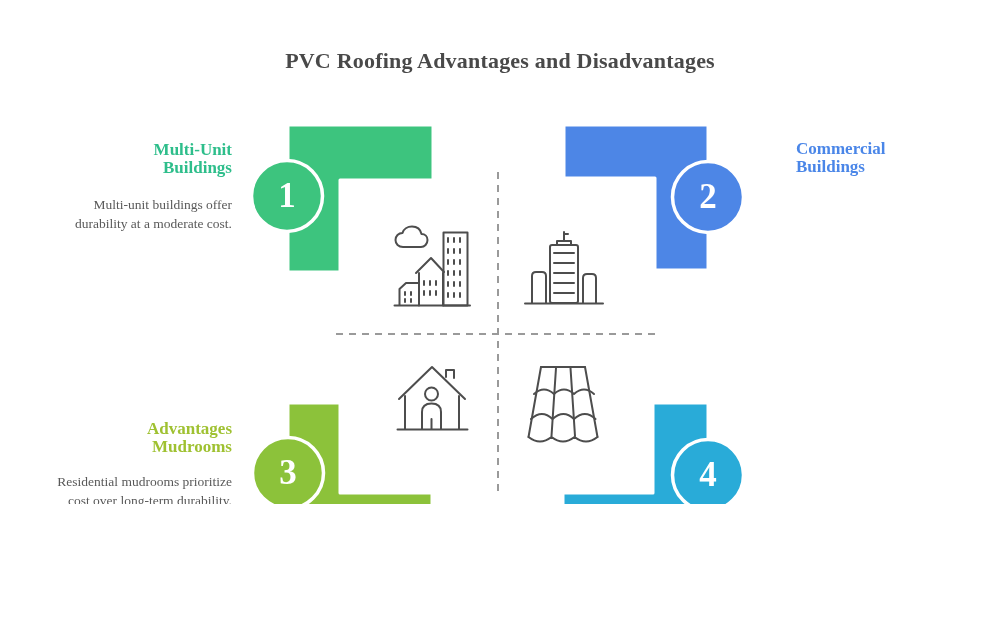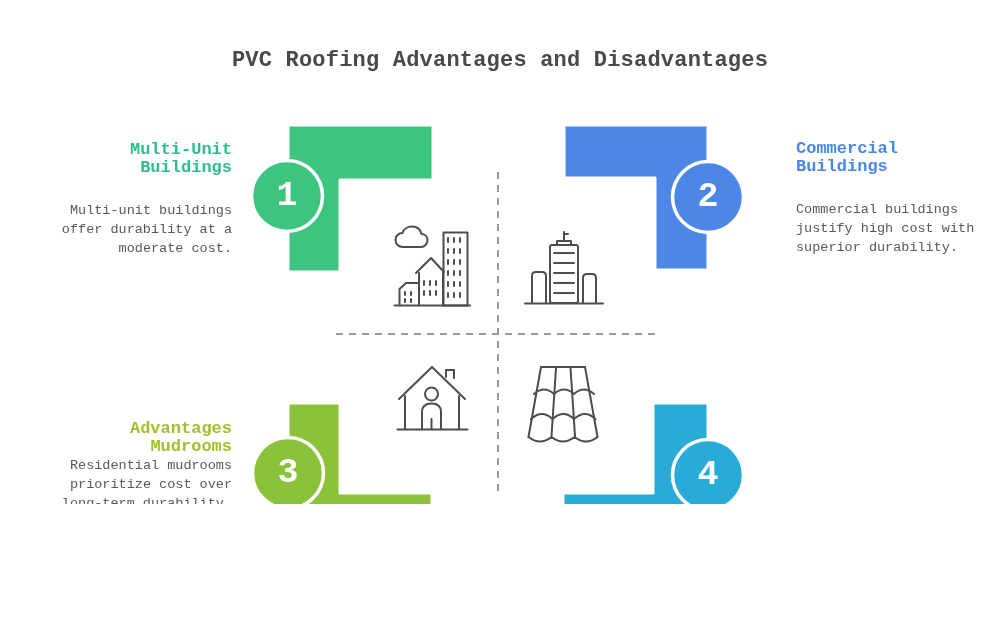--- a/index.html
+++ b/index.html
@@ -1,37 +1,37 @@
 <!DOCTYPE html>
 <html><head>
 <meta charset="utf-8">
 <style>
   html,body{margin:0;padding:0;background:#fff;}
   .canvas{
     position:relative;width:1000px;height:504px;background:#fff;overflow:hidden;
-    font-family:Liberation Mono, monospace;
+    font-family:Liberation Serif, serif;
     border-radius:14px;
   }
   .main-title{
     position:absolute;top:48px;left:0;width:1000px;text-align:center;
     font-size:22px;font-weight:700;color:#494949;letter-spacing:.2px;
   }
   svg.diagram{position:absolute;top:0;left:0;}
   .qtext{position:absolute;}
   .qtext .q-title{margin:0;font-size:17px;font-weight:700;line-height:18px;}
   .qtext .q-body{margin:0;font-size:13.5px;line-height:19px;color:#595959;}
   .q-tl{left:50px;top:141px;width:182px;text-align:right;}
   .q-tr{left:796px;top:140px;width:190px;text-align:left;}
   .q-bl{left:50px;top:420px;width:182px;text-align:right;}
   .q-br{left:770px;top:420px;width:200px;text-align:left;}
   .q-tl .q-title,.q-bl .q-title{width:120px;margin-left:auto;}
   .q-tr .q-title{width:120px;}
   .q-br .q-title{width:132px;}
-  .q-tl .q-body,.q-tr .q-body{margin-top:24px;}
-  .q-bl .q-body,.q-br .q-body{}
+  .q-tl .q-body,.q-tr .q-body{margin-top:18px;}
+  .q-bl .q-body,.q-br .q-body{margin-top:16px;}
   .num{
     position:absolute;width:72px;height:72px;display:flex;align-items:center;justify-content:center;
     font-size:35px;font-weight:700;color:#fff;pointer-events:none;
   }
   .num1{left:251px;top:160px;}
   .num2{left:672px;top:161px;}
   .num3{left:252px;top:437px;}
   .num4{left:672px;top:439px;}
   .footer{
     position:absolute;right:24px;top:581px;display:flex;align-items:center;gap:5px;
@@ -110,21 +110,20 @@
   <div class="num num3">3</div>
   <div class="num num4">4</div>
 
   <div class="qtext q-tl">
     <h3 class="q-title" style="color: rgb(46, 190, 139);">Multi-Unit Buildings</h3>
     <p class="q-body">Multi-unit buildings offer durability at a moderate cost.</p>
   </div>
 
   <div class="qtext q-tr">
     <h3 class="q-title" style="color: rgb(74, 134, 232);">Commercial Buildings</h3>
-    <p class="q-body">Commercial buildings justify high cost with superior durability.</p>
   </div>
 
   <div class="qtext q-bl">
     <h3 class="q-title" style="color: rgb(159, 193, 49);">Advantages Mudrooms</h3>
     <p class="q-body">Residential mudrooms prioritize cost over long-term durability.</p>
   </div>
 
   <div class="qtext q-br">
   </div>
 

